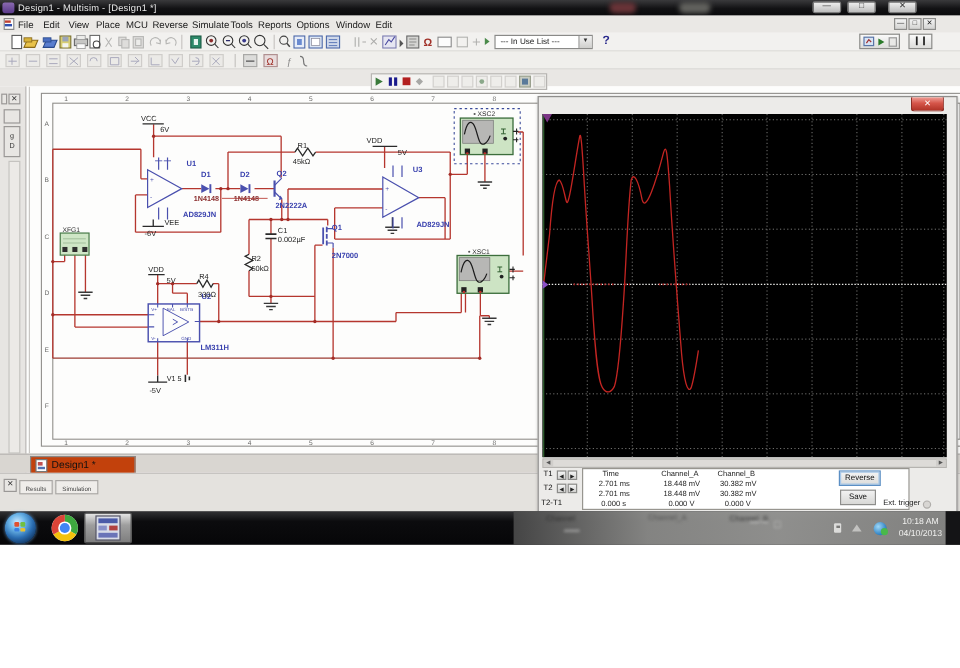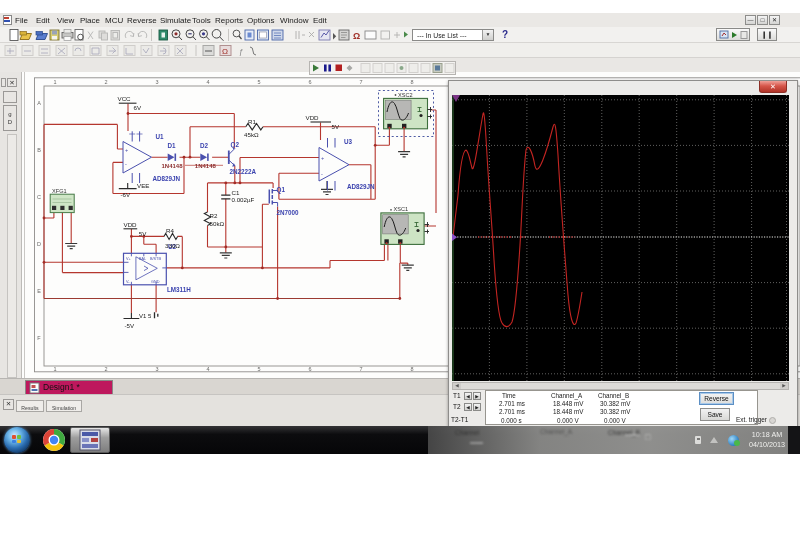--- a/index.html
+++ b/index.html
@@ -25,21 +25,21 @@
 .combo{left:412px;top:2px;width:82px;height:12px;background:#fff;border:1px solid #8a8a88;}
 .combo span{position:absolute;left:4px;top:2px;font-size:6.8px;color:#222;}
 .combo .arr{position:absolute;right:0;top:0;width:11px;height:10px;background:linear-gradient(#f2f2f2,#cfcfcd);border-left:1px solid #9a9a98;font-size:5px;text-align:center;line-height:9px;color:#333;}
 
 #canvas{left:22px;top:72px;width:778px;height:306px;background:#fdfdfc;}
 
 #dock{left:0;top:72px;width:22px;height:322px;background:#e7e5e2;border-right:1px solid #bdbbb8;}
 .dbtn{background:#e8e6e3;border:1px solid #9a9896;font-size:6.5px;line-height:7px;text-align:center;color:#333;}
 
 #tabrow{left:0;top:378px;width:800px;height:16px;background:#d9d6d1;border-top:1px solid #b7b5b2;}
-#dtab{left:25px;top:1px;width:88px;height:15px;background:#be185d;border:1px solid #8a8886;border-bottom:none;font-size:8.5px;color:#111;padding:1px 0 0 17px;}
+#dtab{left:25px;top:1px;width:88px;height:15px;background:#c2410c;border:1px solid #8a8886;border-bottom:none;font-size:8.5px;color:#111;padding:1px 0 0 17px;}
 
 #sheetstrip{left:0;top:394px;width:800px;height:33px;background:#e4e2de;border-top:1px solid #c6c4c1;}
 .sstab{top:5px;height:12px;background:#efedea;border:1px solid #a9a7a4;font-size:5.2px;color:#444;text-align:center;padding-top:3.5px;}
 
 #simbar{left:309px;top:61px;width:147px;height:14px;background:#f4f3f1;border:1px solid #b6b4b1;}
 
 #scope{left:448px;top:80px;width:350px;height:347px;background:#ecebe9;border:1px solid #8e8d8b;box-shadow:0 1px 3px rgba(0,0,0,.35);}
 #sctitle{left:0px;top:0px;width:348px;height:14px;background:linear-gradient(#fafafa,#dedddb 60%,#d2d1cf);border-bottom:1px solid #b9b8b6;}
 #sctitle span{position:absolute;left:5px;top:1.5px;font-size:8.5px;color:#1a1a1a;}
 #scx{left:310px;top:0px;width:28px;height:12px;background:linear-gradient(#f0a098,#d6564a 45%,#b03327);border:1px solid #8e2f26;border-top:none;border-radius:0 0 3px 3px;color:#fff;font-size:7px;text-align:center;line-height:11px;}
@@ -56,20 +56,29 @@
 #taskbar{left:0;top:426px;width:800px;height:28px;background:linear-gradient(#333335,#0c0c0e 30%,#060608);}
 #tbglass{left:428px;top:0;width:372px;height:28px;background:linear-gradient(90deg,#4a4a4a,#8e8e8c 30%,#9a9a98 60%,#8a8a88);opacity:.92;}
 #tbedge{left:788px;top:0;width:12px;height:28px;background:#141416;}
 .ghost{position:absolute;color:rgba(250,250,250,.8);font-size:6.5px;filter:blur(1.2px);}
 #clock{left:738px;top:4px;width:58px;text-align:center;color:#f0f0ee;font-size:7.2px;line-height:9.5px;filter:blur(.35px);}
 #msbtn{left:70px;top:1px;width:40px;height:26px;background:linear-gradient(#e6e6e6,#9e9e9e 40%,#7e7e7e);border:1px solid #5a5a5a;border-radius:2px;}
 </style></head>
 <body>
 <div id="page">
 
+<div class="abs" id="titlebar">
+  <div class="abs" style="left:2px;top:2px;width:10px;height:9px;background:linear-gradient(#8a6ab0,#5a3a8a);border-radius:2px;"></div>
+  <div class="abs ttext">Design1 - Multisim - [Design1 *]</div>
+  <div class="abs" style="left:508px;top:2px;width:22px;height:9px;background:#6a3438;border-radius:4px;filter:blur(2px);"></div>
+  <div class="abs" style="left:566px;top:2px;width:26px;height:9px;background:#62625e;border-radius:4px;filter:blur(2px);"></div>
+  <div class="abs winbtn" style="left:677px;">—</div>
+  <div class="abs winbtn" style="left:706px;">□</div>
+  <div class="abs winbtn" style="left:740px;">✕</div>
+</div>
 
 <div class="abs" id="menubar">
   <div class="abs" style="left:3px;top:2px;width:9px;height:10px;background:#fdfdfd;border:1px solid #888;"></div>
   <div class="abs" style="left:4px;top:4px;width:5px;height:2px;background:#c04030;"></div>
   <div class="abs" style="left:4px;top:7px;width:6px;height:2px;background:#3050b0;"></div>
   <span class="mi" style="left:15px;">File</span>
       <span class="mi" style="left:36px;">Edit</span>
       <span class="mi" style="left:57px;">View</span>
       <span class="mi" style="left:80px;">Place</span>
       <span class="mi" style="left:105px;">MCU</span>

